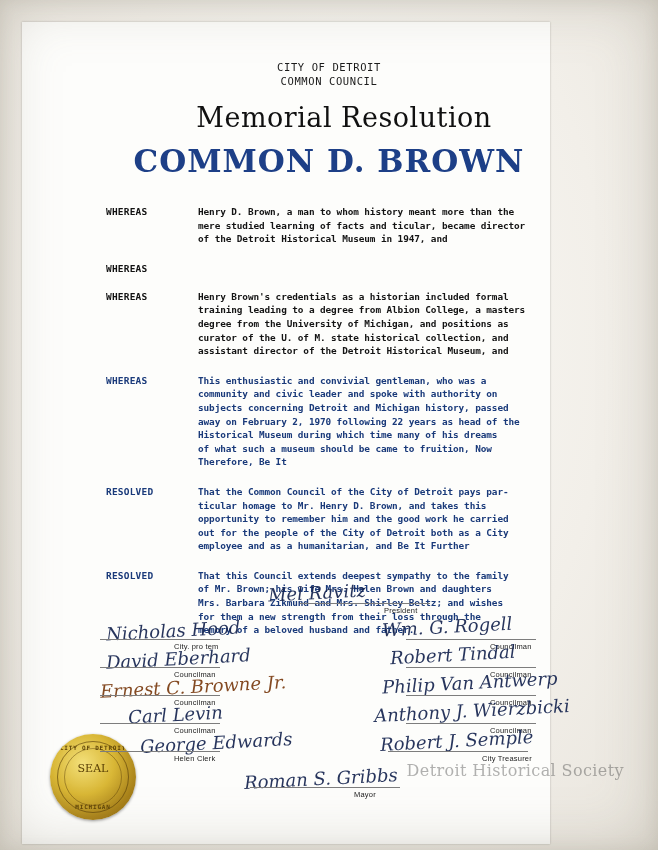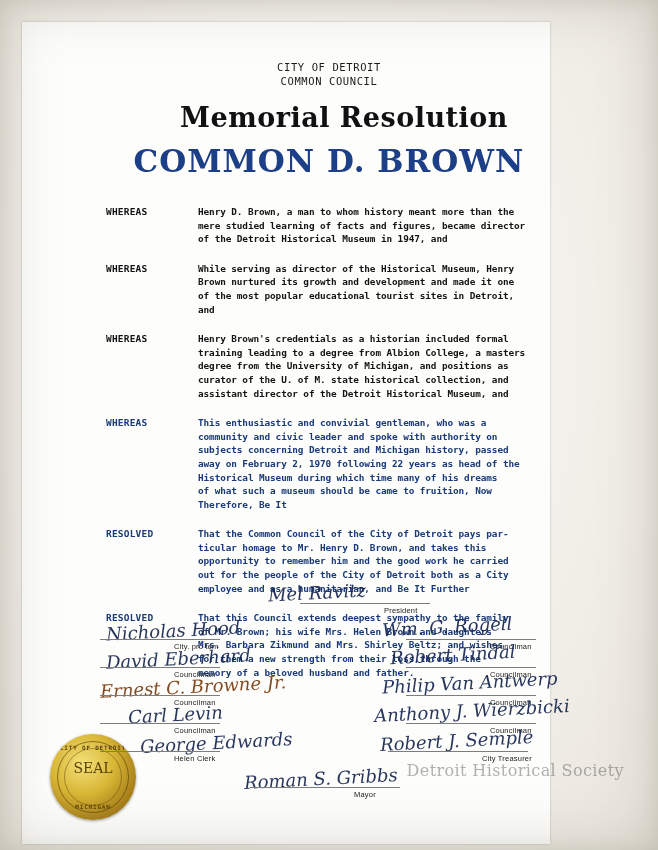--- a/index.html
+++ b/index.html
@@ -61,21 +61,21 @@
     letter-spacing: 0.6px;
     color: #1b1b1b;
     line-height: 14px;
   }
 
   .title-main {
     text-align: center;
     margin-top: 14px;
     font-family: "DejaVu Serif", serif;
     font-size: 27px;
-    font-weight: bold;
+    font-weight: normal;
     color: #111111;
     letter-spacing: 0.5px;
     font-style: normal;
     margin-left: 30px;
   }
 
   .title-name {
     text-align: center;
     margin-top: 10px;
     font-family: "DejaVu Serif", serif;
@@ -189,21 +189,21 @@
     font-weight: bold;
   }
   .seal-top { top: 10px; }
   .seal-bot { bottom: 10px; }
   .seal-mid {
     position: absolute;
     left: 0; right: 0;
     top: 30px;
     text-align: center;
     font-family: "DejaVu Serif", serif;
-    font-size: 14px;
+    font-size: 11px;
     color: #5b4106;
     line-height: 9px;
   }
 
   .watermark {
     position: absolute;
     right: 12px;
     bottom: 64px;
     font-family: "DejaVu Serif", serif;
     font-size: 16px;
@@ -224,29 +224,25 @@
         <div class="header-line">COMMON COUNCIL</div>
       </div>
 
       <div class="title-main">Memorial Resolution</div>
       <div class="title-name">COMMON D. BROWN</div>
 
       <div class="clauses">
           <div class="clause">
             <div class="clause-label">WHEREAS</div>
             <div class="clause-text">Henry D. Brown, a man to whom history meant more than the
-mere studied learning of facts and figures, became director
+mere studied learning of facts and ticular, became director
 of the Detroit Historical Museum in 1947, and</div>
           </div>
           <div class="clause">
             <div class="clause-label">WHEREAS</div>
-            <div class="clause-text">While serving as director of the Historical Museum, Henry
-Brown nurtured its growth and development and made it one
-of the most popular educational tourist sites in Detroit,
-and</div>
           </div>
           <div class="clause">
             <div class="clause-label">WHEREAS</div>
             <div class="clause-text">Henry Brown's credentials as a historian included formal
 training leading to a degree from Albion College, a masters
 degree from the University of Michigan, and positions as
 curator of the U. of M. state historical collection, and
 assistant director of the Detroit Historical Museum, and</div>
           </div>
           <div class="clause blue">

